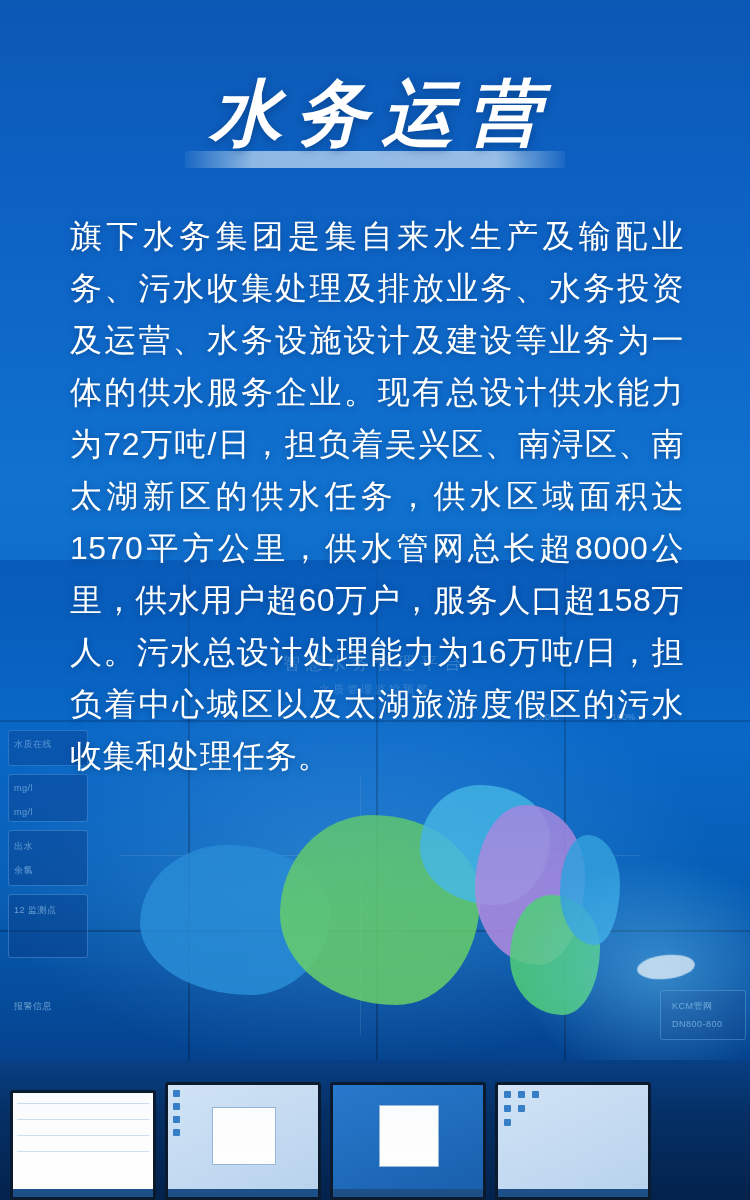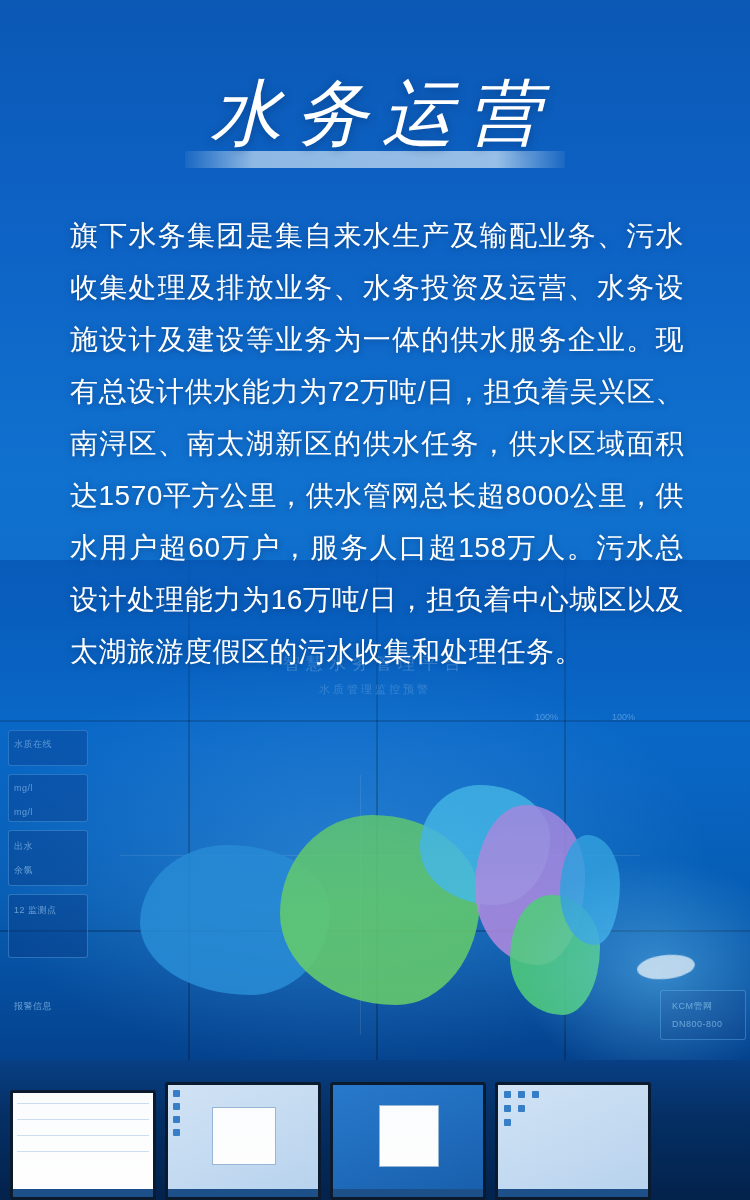--- a/index.html
+++ b/index.html
@@ -200,32 +200,32 @@
     height: 17px;
     background: linear-gradient(90deg, rgba(255,255,255,0.05) 0%, rgba(186,214,240,0.75) 18%, rgba(186,214,240,0.8) 82%, rgba(255,255,255,0.05) 100%);
     border-radius: 2px;
   }
   .title {
     position: relative;
     display: inline-block;
     color: #ffffff;
     font-family: "Liberation Serif", "DejaVu Serif", serif;
     font-size: 72px;
-    font-weight: 400;
+    font-weight: 700;
     font-style: italic;
     letter-spacing: 14px;
     text-indent: 14px;
     line-height: 104px;
     text-shadow: 0 2px 10px rgba(0, 40, 90, 0.45);
   }
 
   .body-text {
     margin: 28px 66px 0 70px;
     color: #ffffff;
-    font-size: 28px;
+    font-size: 32px;
     line-height: 52px;
     letter-spacing: 0.5px;
     text-align: justify;
     text-shadow: 0 1px 6px rgba(0, 45, 100, 0.55);
   }
 </style>
 </head>
 <body>
 
 <div class="page">

